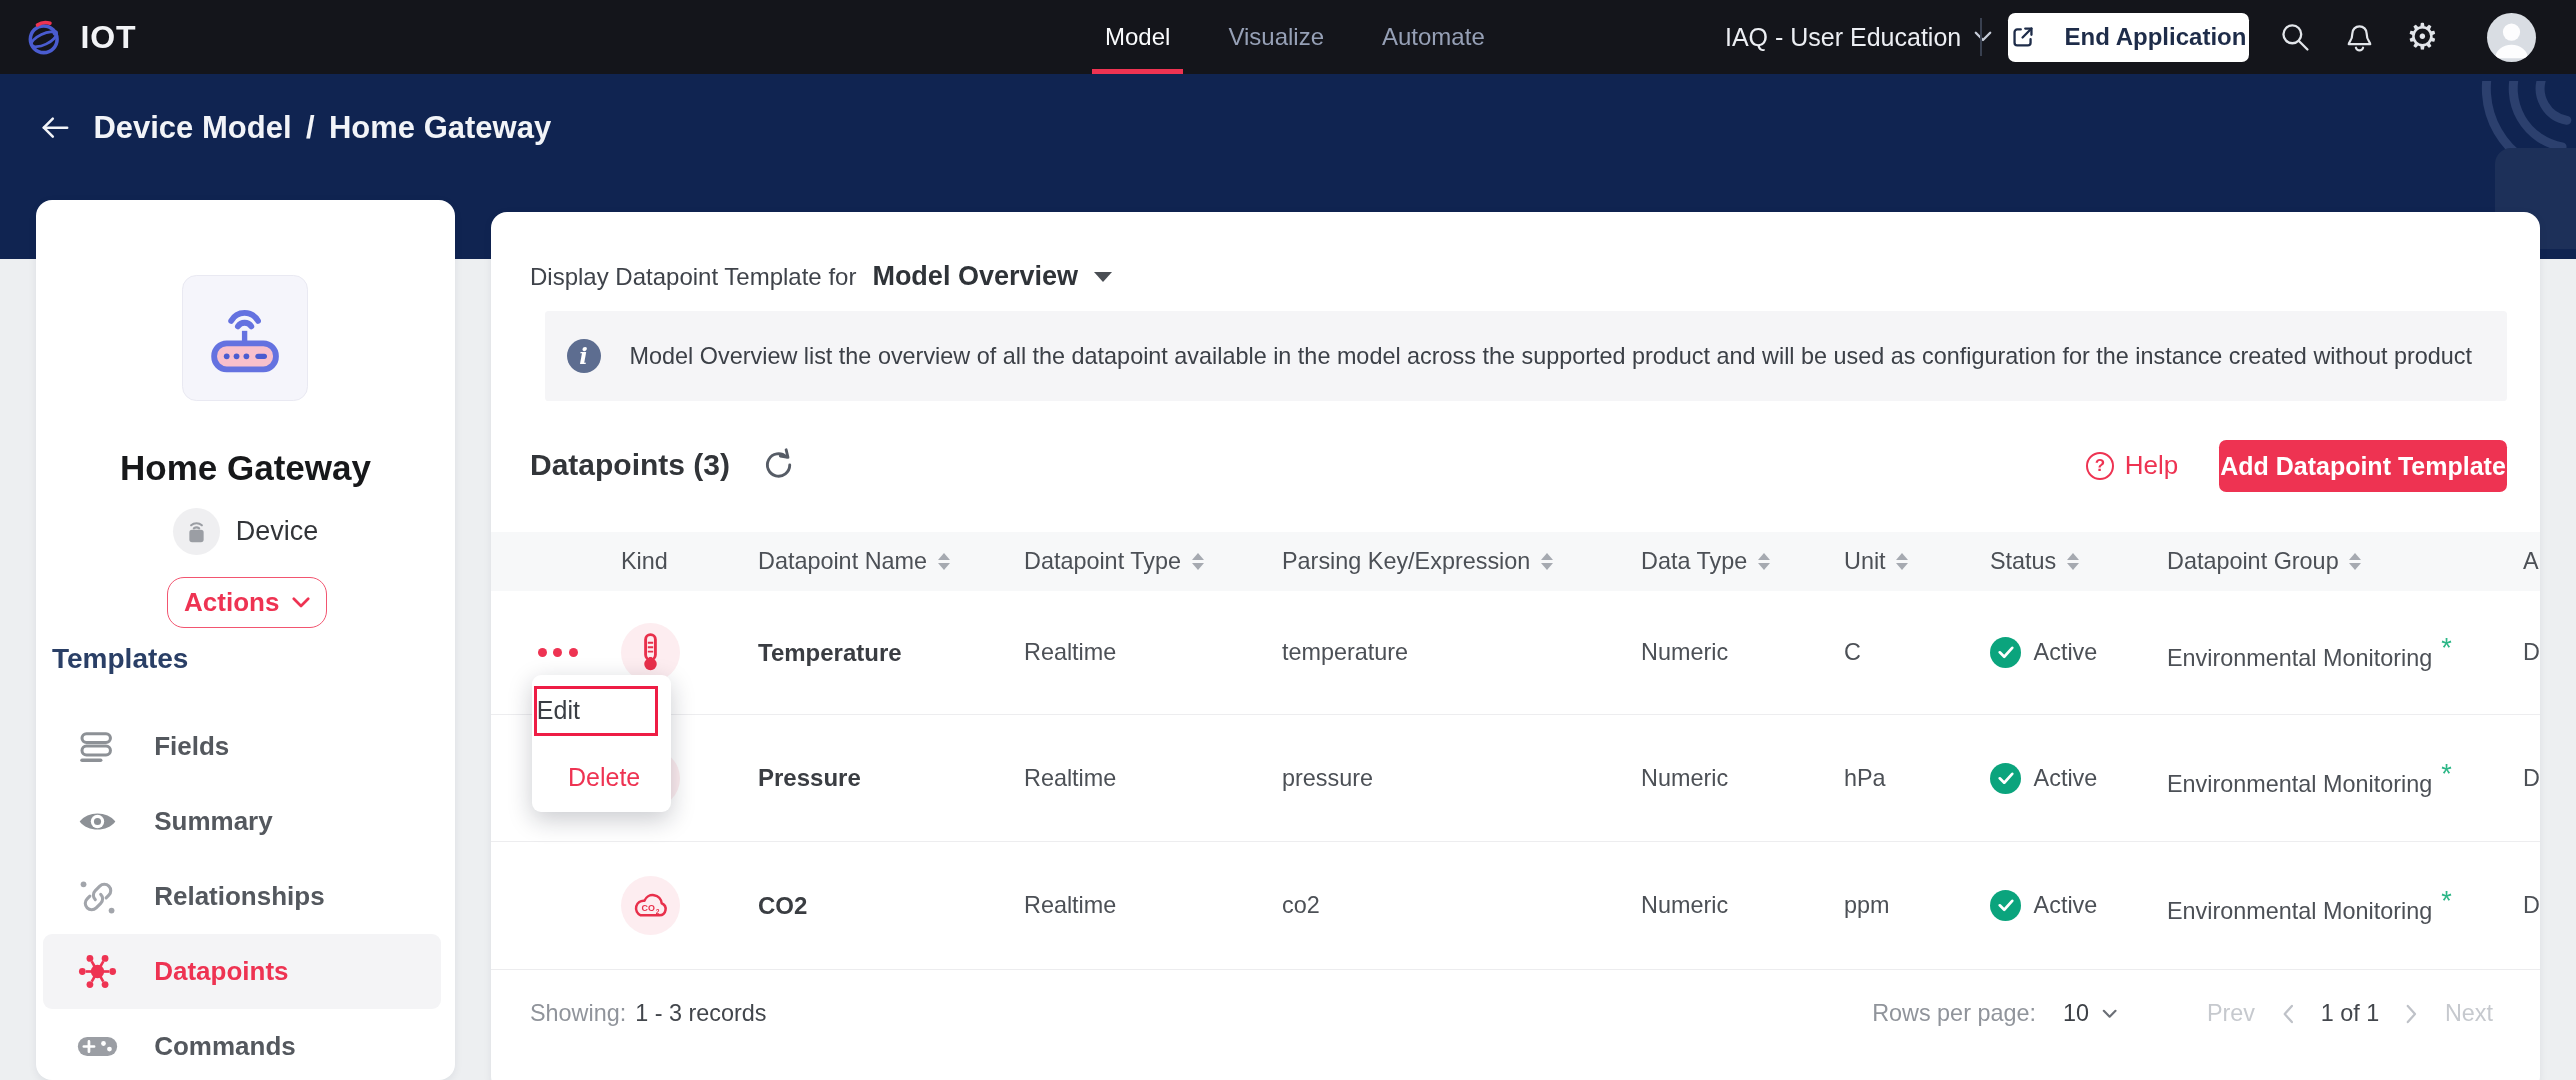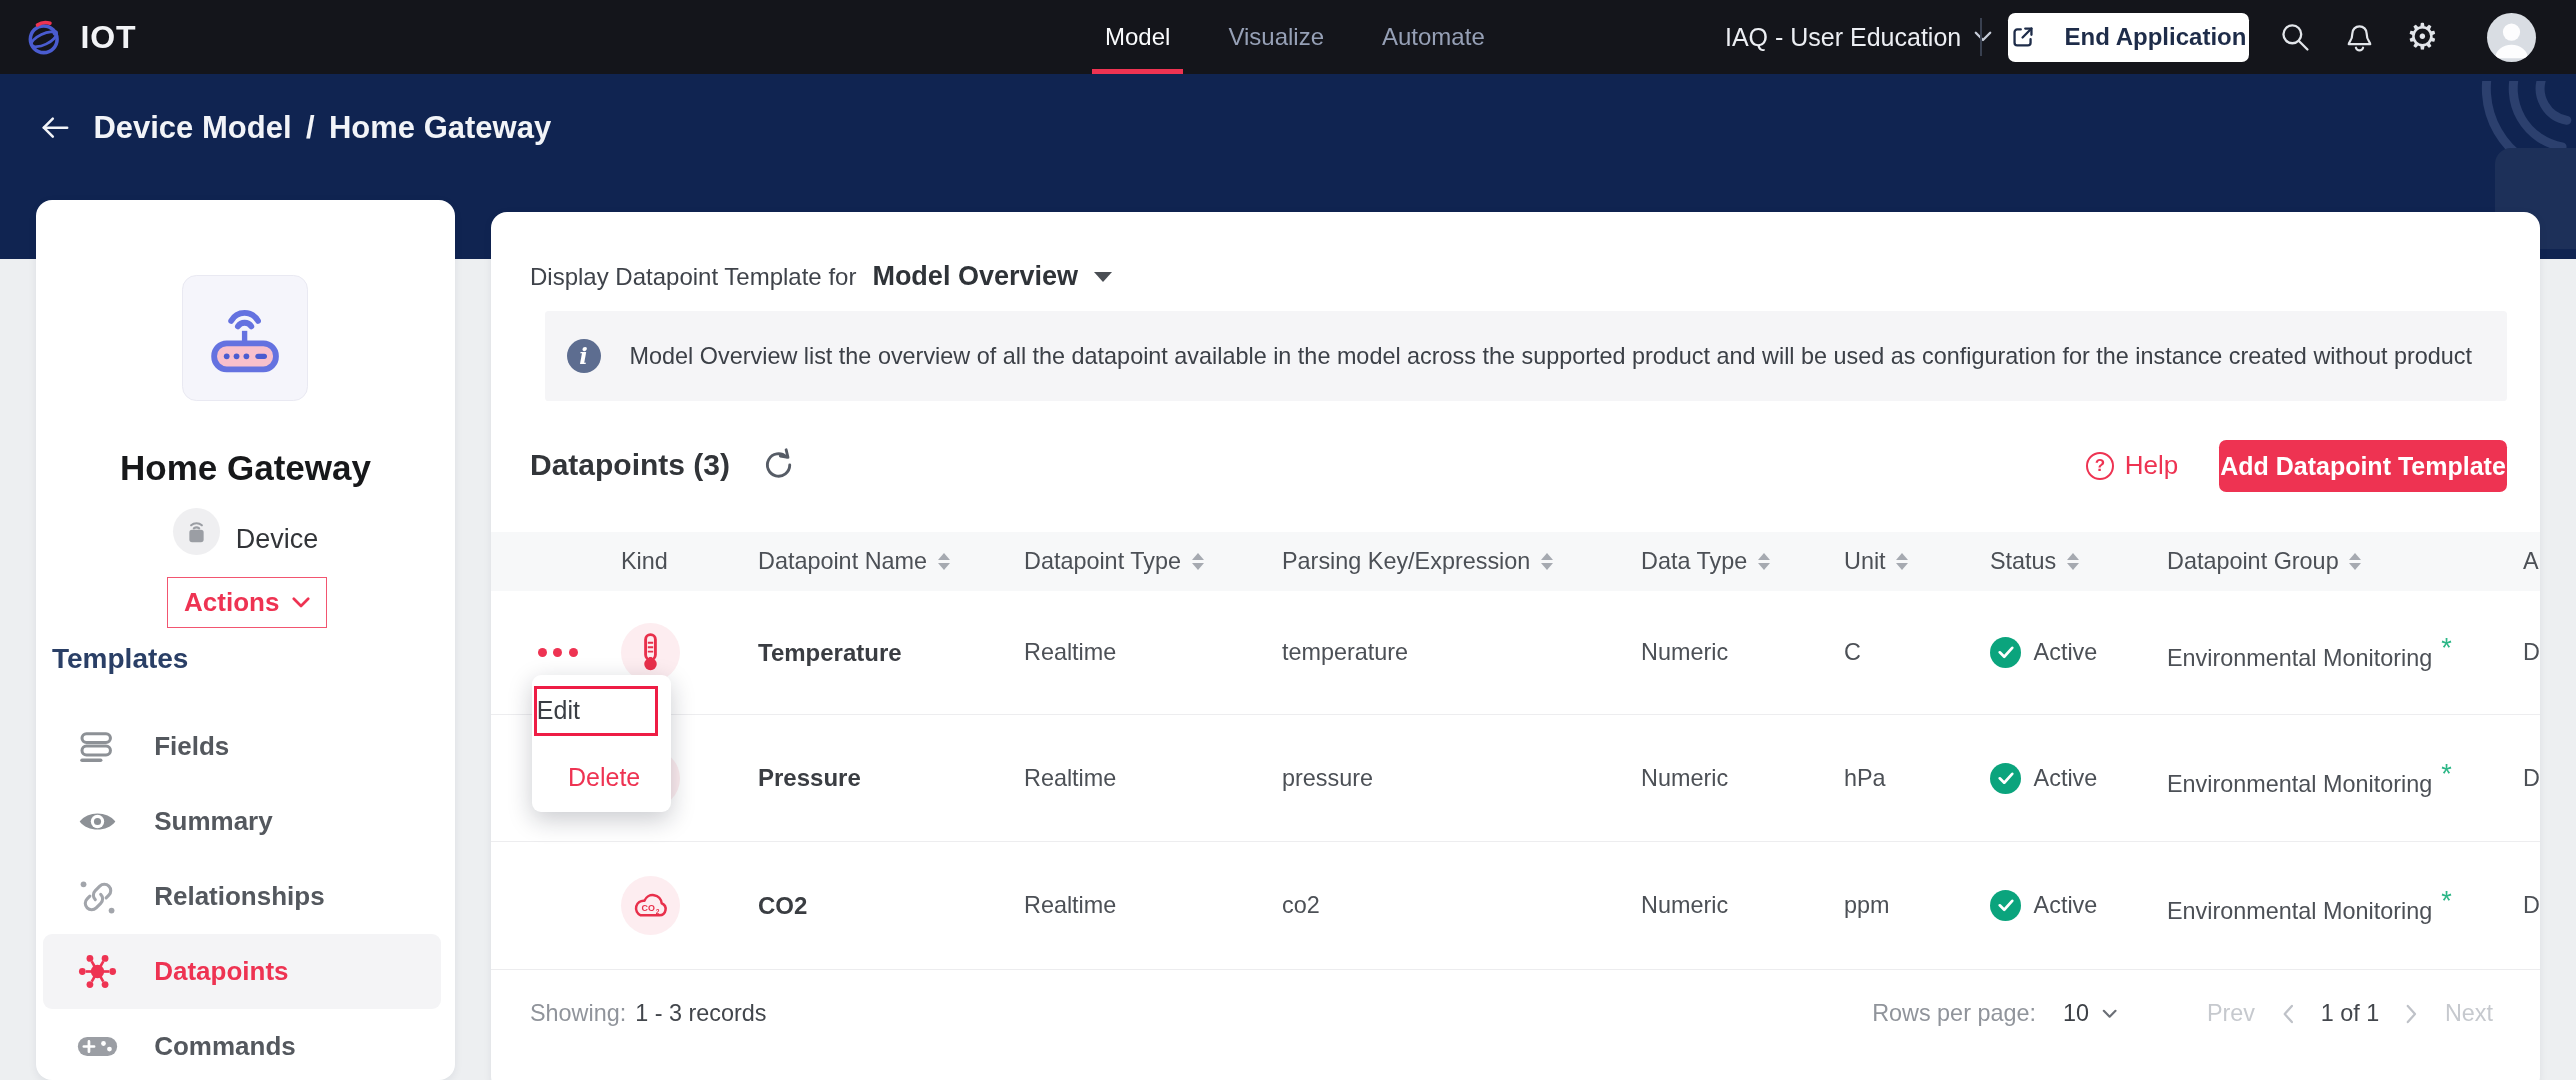--- a/index.html
+++ b/index.html
@@ -32,24 +32,24 @@
   .breadcrumb { position: absolute; left: 41px; top: 36px; display: flex; align-items: center; gap: 23.4px; color: #f2f4f8; }
   .breadcrumb-text { display: flex; align-items: center; gap: 14.4px; font-size: 31px; font-weight: bold; }
   .back-button { display: flex; align-items: center; cursor: pointer; }
   
   .card { position: absolute; background: #ffffff; border-radius: 16px; box-shadow: 0 2.7px 9px rgba(15,25,60,.07); }
   .sidebar-card { left: 36px; top: 200px; width: 419px; height: 880px; }
   .main-card { left: 491px; top: 200px; width: 2049px; height: 880px; overflow: hidden; margin-top: 12px; }
   
   .device-image-card { position: absolute; left: 146px; top: 75px; width: 126px; height: 126px; background: #f5f5fb; border: 1.8px solid #e9e9f2; border-radius: 14.4px; display: flex; align-items: center; justify-content: center; }
   .sidebar-title { position: absolute; top: 248px; left: 0; width: 100%; text-align: center; font-size: 35px; font-weight: bold; color: #17181a; }
-  .device-row { position: absolute; top: 308px; left: 0; width: 100%; display: flex; align-items: flex-end; justify-content: center; gap: 16px; }
+  .device-row { position: absolute; top: 308px; left: 0; width: 100%; display: flex; align-items: center; justify-content: center; gap: 16px; }
   .device-type-circle { width: 47px; height: 47px; border-radius: 50%; background: #efeff1; display: flex; align-items: center; justify-content: center; }
   .device-type-label { font-size: 27px; color: #323438; }
-  .actions-btn { position: absolute; left: 131px; top: 377px; width: 160px; height: 51px; background: #fff; border: 1.8px solid #f25570; border-radius: 0; color: #ee3352; font-size: 26px; font-weight: bold; display: flex; align-items: center; justify-content: center; gap: 12.6px; cursor: pointer; }
+  .actions-btn { position: absolute; left: 131px; top: 377px; width: 160px; height: 51px; background: #fff; border: 1.8px solid #f25570; border-radius: 17px; color: #ee3352; font-size: 26px; font-weight: bold; display: flex; align-items: center; justify-content: center; gap: 12.6px; cursor: pointer; }
   .templates-title { position: absolute; left: 16px; top: 443px; font-size: 28px; font-weight: bold; color: #2a3f66; }
   .sidebar-menu { position: absolute; left: 7.2px; right: 14.4px; top: 509px; }
   .menu-item { height: 75px; display: flex; align-items: center; padding-left: 34px; gap: 36px; border-radius: 9px; cursor: pointer; }
   .menu-item .mi-icon { width: 41px; height: 41px; display: flex; align-items: center; justify-content: center; }
   .menu-item .mi-label { font-size: 26px; font-weight: bold; color: #54585e; }
   .menu-item.active { background: #f4f4f6; }
   .menu-item.active .mi-label { color: #ee3352; }
   
   .display-row { position: absolute; left: 39px; top: 49px; display: flex; align-items: center; gap: 16px; }
   .display-label { font-size: 24px; color: #3f434a; }

